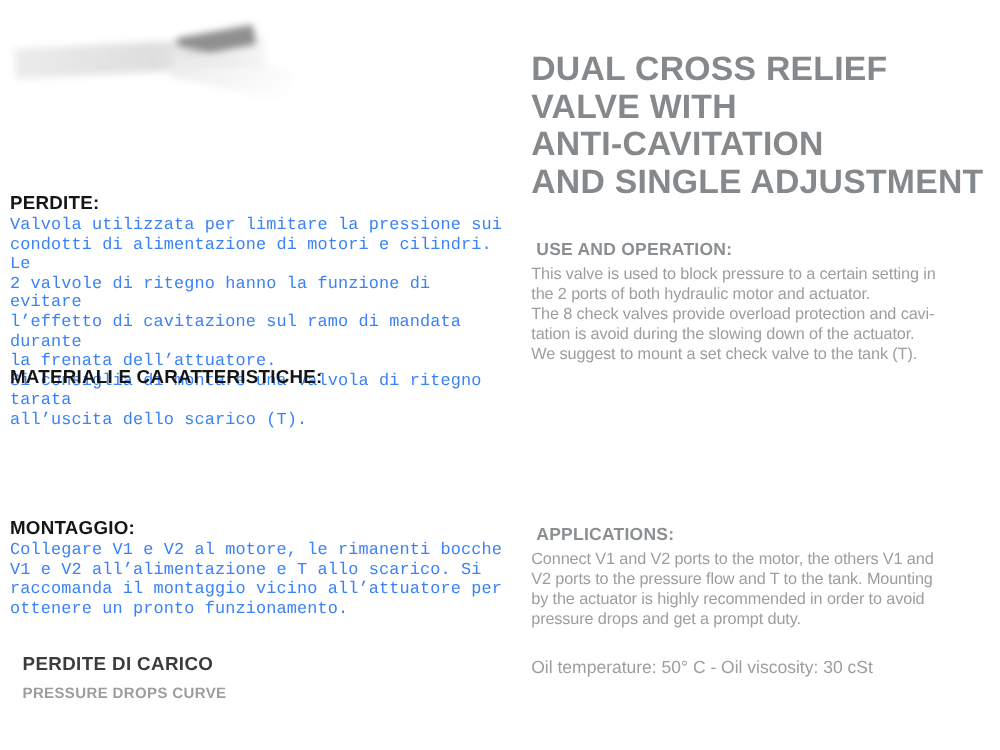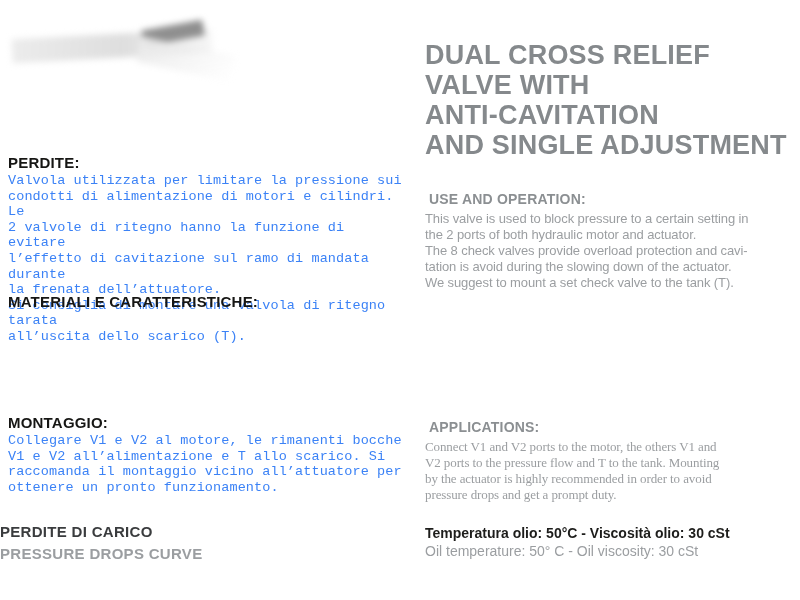--- a/index.html
+++ b/index.html
@@ -76,21 +76,21 @@
   }
   .perdite-it {
     font-size: 15px;
     font-weight: bold;
     color: #3a3c3e;
     margin: 0;
     line-height: 22px;
     letter-spacing: 0.3px;
   }
   .perdite-en {
-    font-size: 15px;
+    font-size: 12px;
     font-weight: bold;
     color: #9b9ea1;
     margin: 0;
     line-height: 22px;
     letter-spacing: 0.3px;
   }
 
   
   .title {
     font-size: 27px;
@@ -155,21 +155,21 @@
   </section>
 
   <section class="abs" style="left:8px; top:414px; width:395px;">
     <h2 class="lh-head">MONTAGGIO:</h2>
     <p class="l-body multiline" style="margin-top:2px;">Collegare V1 e V2 al motore, le rimanenti bocche
 V1 e V2 all’alimentazione e T allo scarico. Si
 raccomanda il montaggio vicino all’attuatore per
 ottenere un pronto funzionamento.</p>
   </section>
 
-  <section class="abs" style="left:0; top:521px; width:395px;">
+  <section class="abs" style="left:18px; top:521px; width:395px;">
     <p class="perdite-it">PERDITE DI CARICO</p>
     <p class="perdite-en">PRESSURE DROPS CURVE</p>
   </section>
 
   <h1 class="abs title multiline" style="left:425px; top:40px; width:372px;">DUAL CROSS RELIEF
 VALVE WITH
 ANTI-CAVITATION
 AND SINGLE ADJUSTMENT</h1>
 
   <section class="abs" style="left:425px; top:187px; width:372px;">
@@ -177,24 +177,23 @@
     <p class="r-body multiline" style="margin-top:3px;">This valve is used to block pressure to a certain setting in
 the 2 ports of both hydraulic motor and actuator.
 The 8 check valves provide overload protection and cavi-
 tation is avoid during the slowing down of the actuator.
 We suggest to mount a set check valve to the tank (T).</p>
   </section>
 
 
   <section class="abs" style="left:425px; top:415px; width:372px;">
     <h2 class="rh-head">APPLICATIONS:</h2>
-    <p class="r-body multiline" style="margin-top:3px;font-family:Liberation Serif, serif;">Connect V1 and V2 ports to the motor, the others V1 and
+    <p class="r-body multiline" style="margin-top:3px;">Connect V1 and V2 ports to the motor, the others V1 and
 V2 ports to the pressure flow and T to the tank. Mounting
 by the actuator is highly recommended in order to avoid
 pressure drops and get a prompt duty.</p>
   </section>
 
   <section class="abs" style="left:425px; top:524px; width:372px;">
-    <p class="temp-it">Temperatura olio: 50°C - Viscosità olio: 30 cSt</p>
     <p class="temp-en">Oil temperature: 50° C - Oil viscosity: 30 cSt</p>
   </section>
 
 </div>
 
 </body></html>

